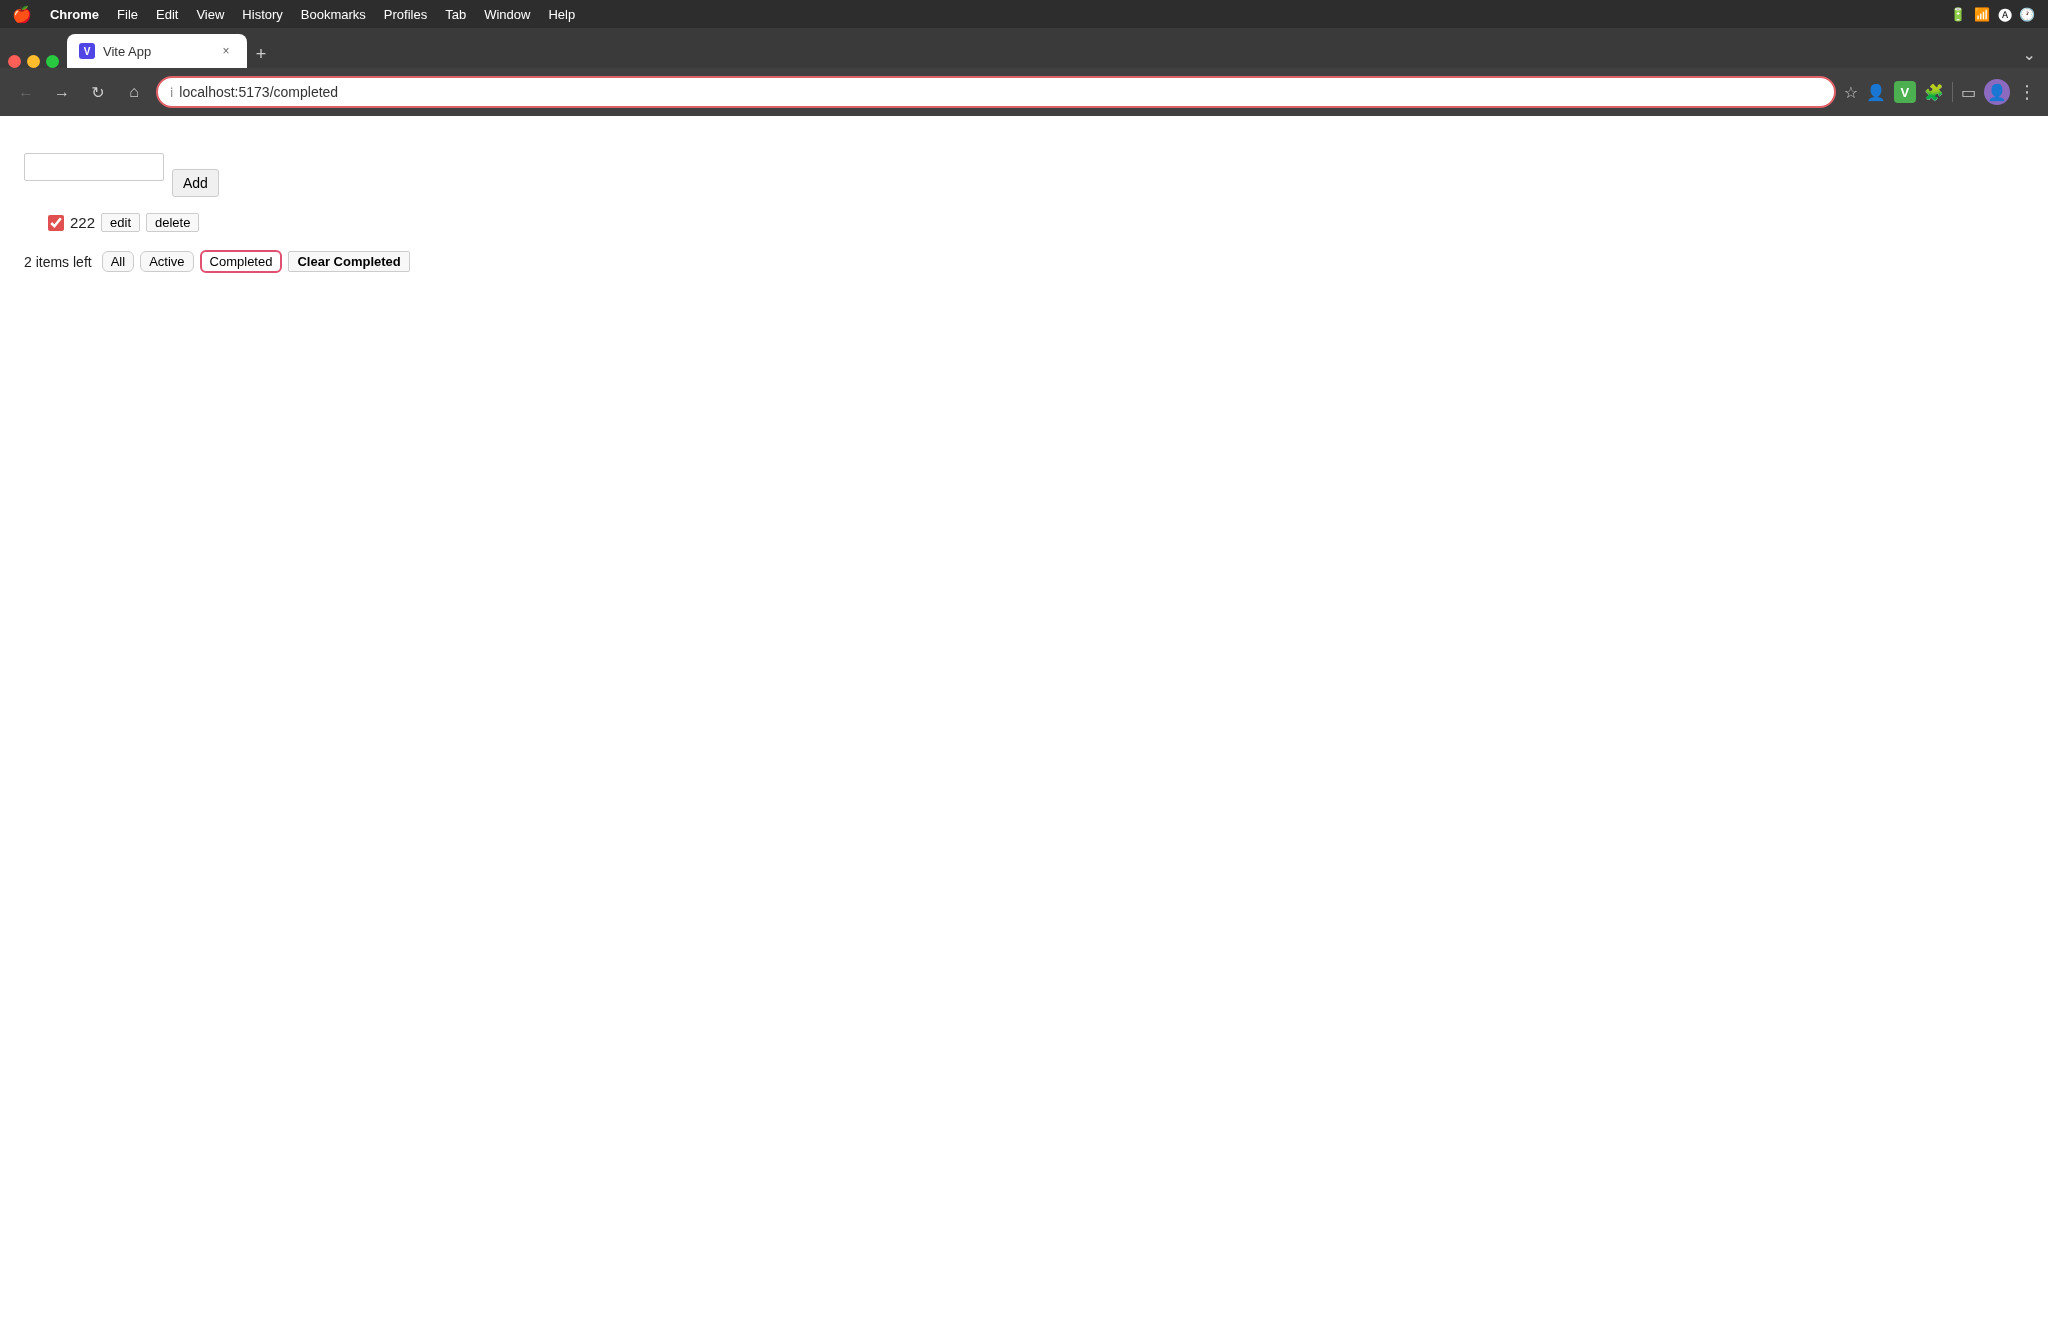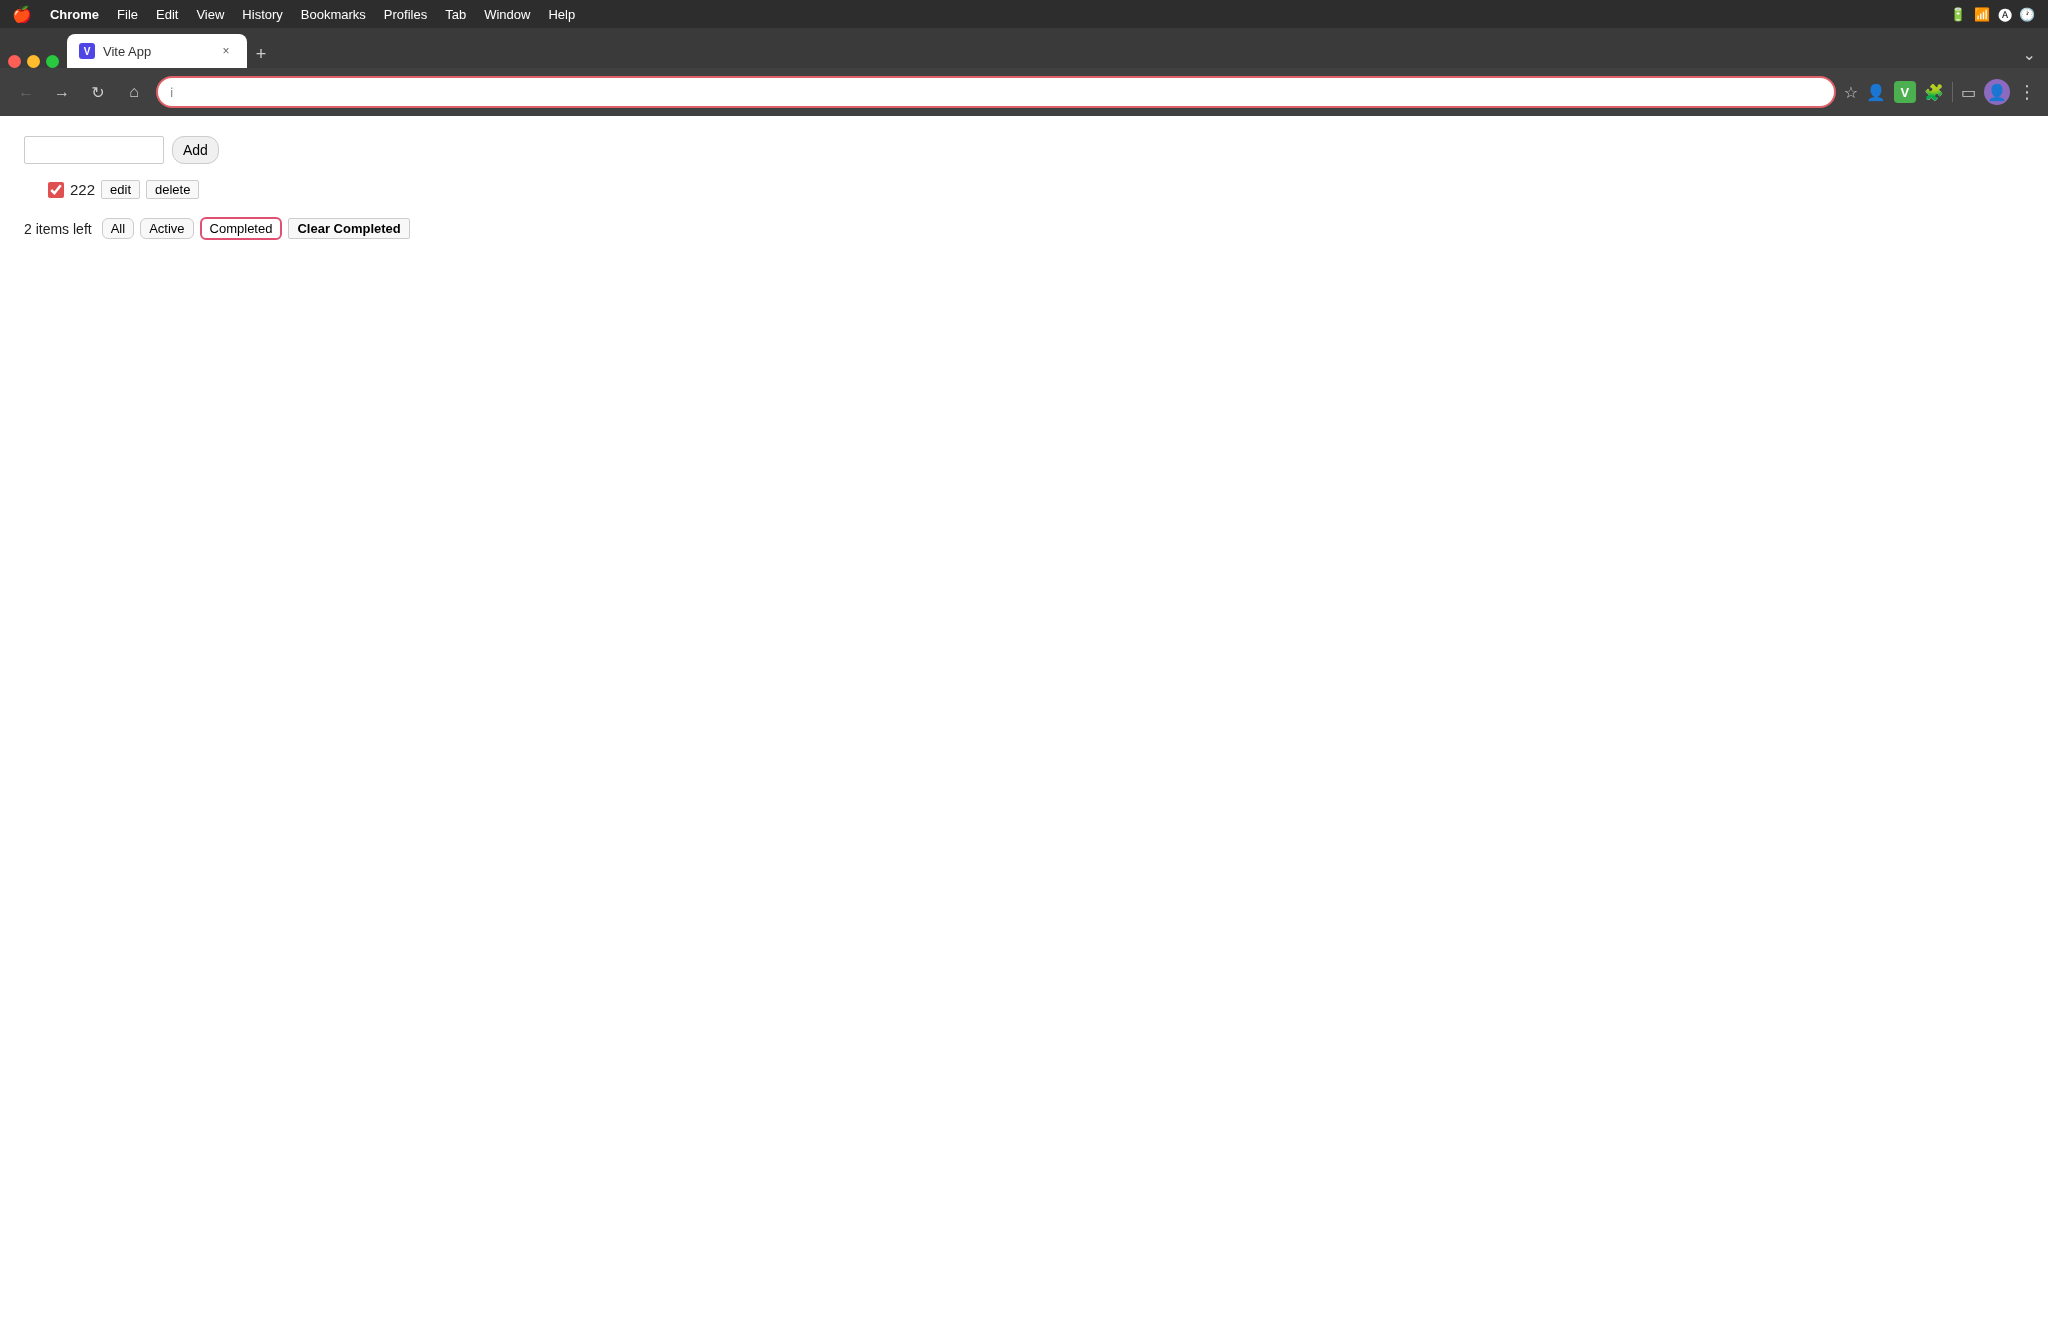--- a/index.html
+++ b/index.html
@@ -151,25 +151,26 @@
       border-radius: 2px;
       padding: 4px 6px;
       font-size: 14px;
       width: 140px;
       height: 28px;
       outline: none;
     }
     .add-btn {
       border: 1px solid #ccc;
       background: #f0f0f0;
-      border-radius: 12px;
+      border-radius: 3px;
       padding: 3px 10px;
       font-size: 14px;
       cursor: pointer;
       height: 28px;
+      margin-top: 33px;
     }
 
     
     .todo-list {
       list-style: disc;
       padding-left: 24px;
       margin-bottom: 18px;
     }
     .todo-item {
       display: flex;
@@ -263,20 +264,21 @@
   <div class="tabbar-expand">⌄</div>
 </div>
 
 <div class="addressbar">
   <div class="nav-btn disabled">←</div>
   <div class="nav-btn">→</div>
   <div class="nav-btn">↻</div>
   <div class="nav-btn">⌂</div>
   <div class="address-input-wrap">
     <span class="address-info">ℹ</span>
+    <span class="address-text">localhost:5173/completed</span>
   </div>
   <div class="addressbar-right">
     <span class="addressbar-icon">☆</span>
     <span class="addressbar-icon">👤</span>
     <div class="extension-v">V</div>
     <span class="addressbar-icon">🧩</span>
     <div class="addressbar-divider"></div>
     <span class="addressbar-icon">▭</span>
     <div class="avatar">
       <span style="font-size:16px;">👤</span>

